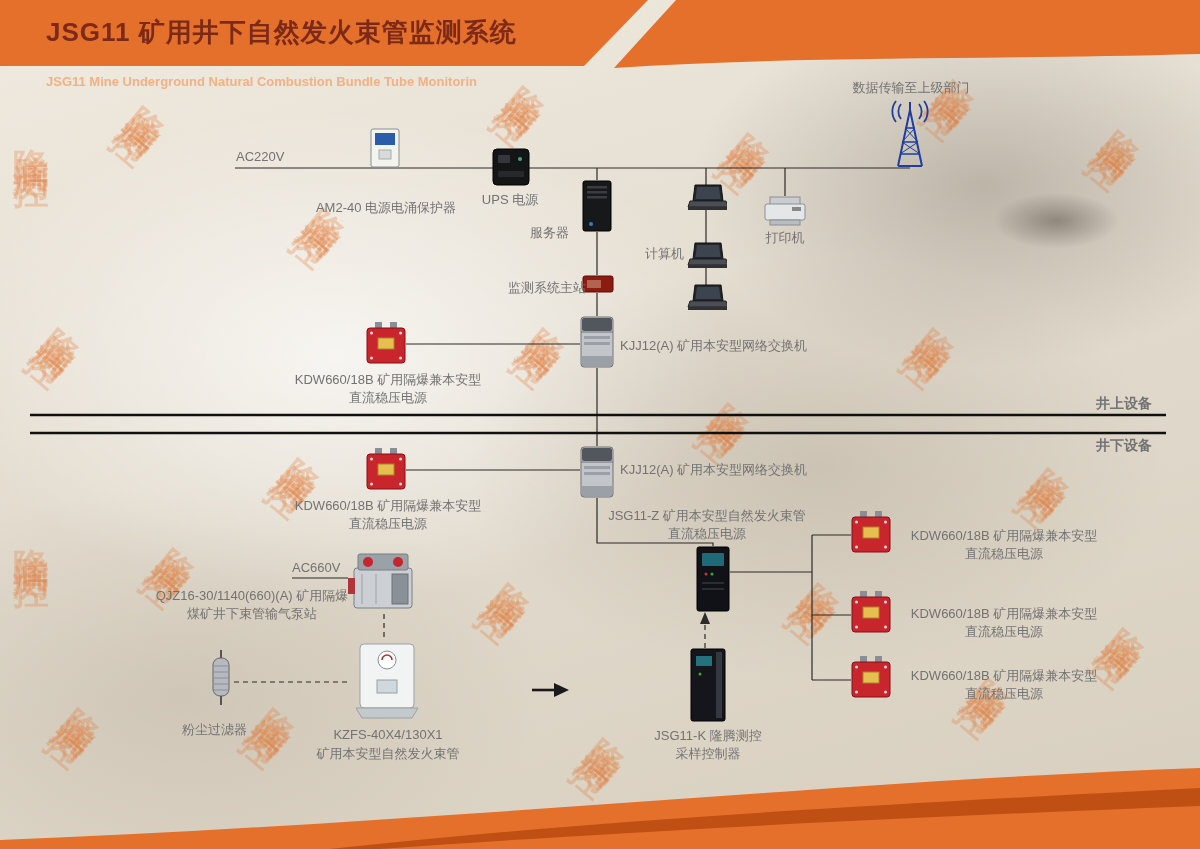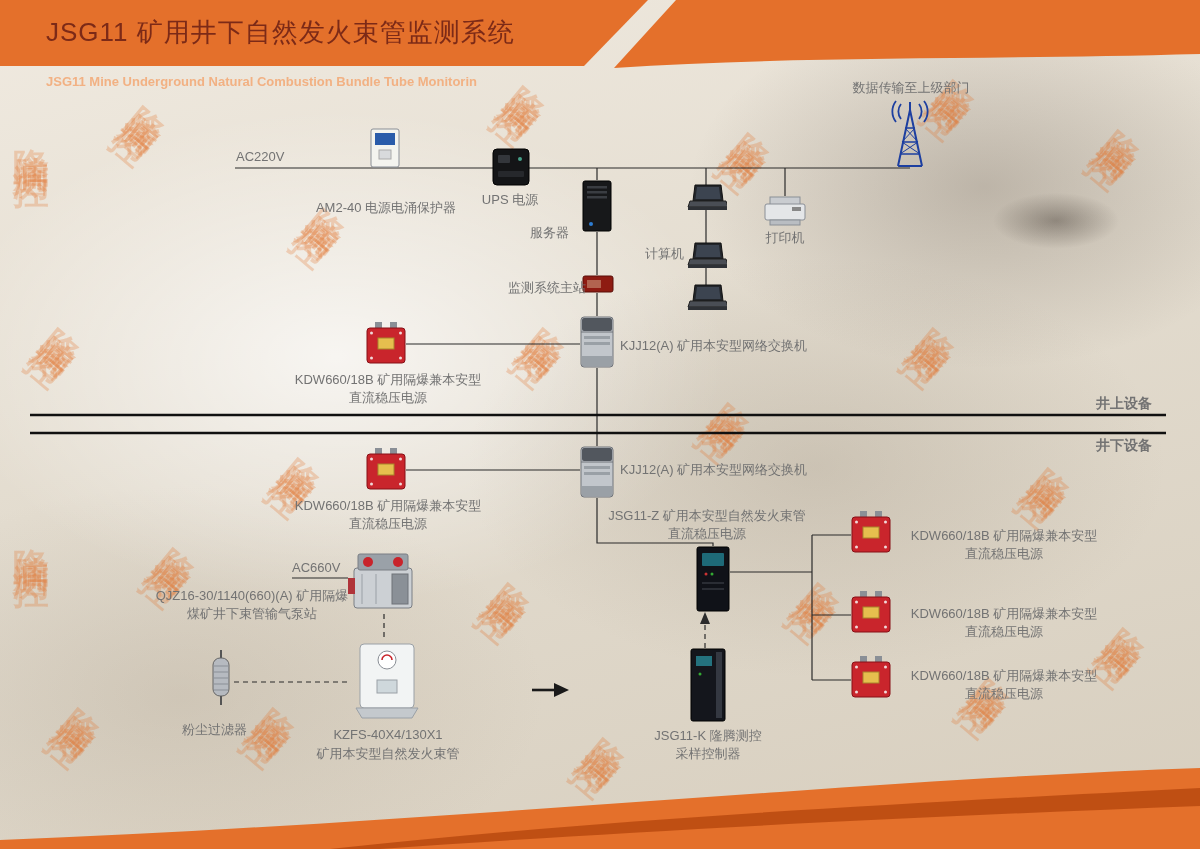--- a/index.html
+++ b/index.html
@@ -8,21 +8,21 @@
   .page{position:relative;width:1200px;height:849px;overflow:hidden;background:#ece8e0}
   .bg{position:absolute;inset:0;z-index:1;background:
     radial-gradient(ellipse 420px 260px at 82% 22%, rgba(96,84,72,.30), transparent 70%),
     radial-gradient(ellipse 90px 40px at 88% 26%, rgba(40,32,26,.38), transparent 70%),
     radial-gradient(ellipse 500px 300px at 68% 55%, rgba(150,138,120,.28), transparent 70%),
     radial-gradient(ellipse 600px 380px at 28% 42%, rgba(255,255,255,.70), transparent 65%),
     radial-gradient(ellipse 520px 300px at 15% 82%, rgba(170,158,140,.30), transparent 70%),
     linear-gradient(165deg,#f0eae0 0%,#e3dccf 45%,#d7cebe 100%);}
   .hdr-svg{position:absolute;top:0;left:0;z-index:2}
   .ftr-svg{position:absolute;bottom:0;left:0;z-index:2}
-  .title{position:absolute;left:46px;top:15px;z-index:4;font-size:26px;font-weight:normal;color:#7c2a17;letter-spacing:1px;white-space:nowrap}
+  .title{position:absolute;left:46px;top:15px;z-index:4;font-size:26px;font-weight:bold;color:#7c2a17;letter-spacing:1px;white-space:nowrap}
   .subtitle{position:absolute;left:46px;top:74px;z-index:4;font-size:13px;font-weight:bold;color:#f2b183;white-space:nowrap}
   .wm{position:absolute;z-index:3;writing-mode:vertical-rl;font-weight:bold;font-size:36px;letter-spacing:8px;color:rgba(225,113,44,.27);pointer-events:none;white-space:nowrap}
   .wm.d{transform:rotate(40deg)}
   .lines{position:absolute;left:0;top:0;z-index:4}
   .dev{position:absolute;z-index:5;line-height:0}
   .label{position:absolute;z-index:6;font-size:13px;color:#737373;white-space:nowrap}
   .label.c{text-align:center}
   .label.b{font-weight:bold;font-size:14px}
 </style>
 </head>

